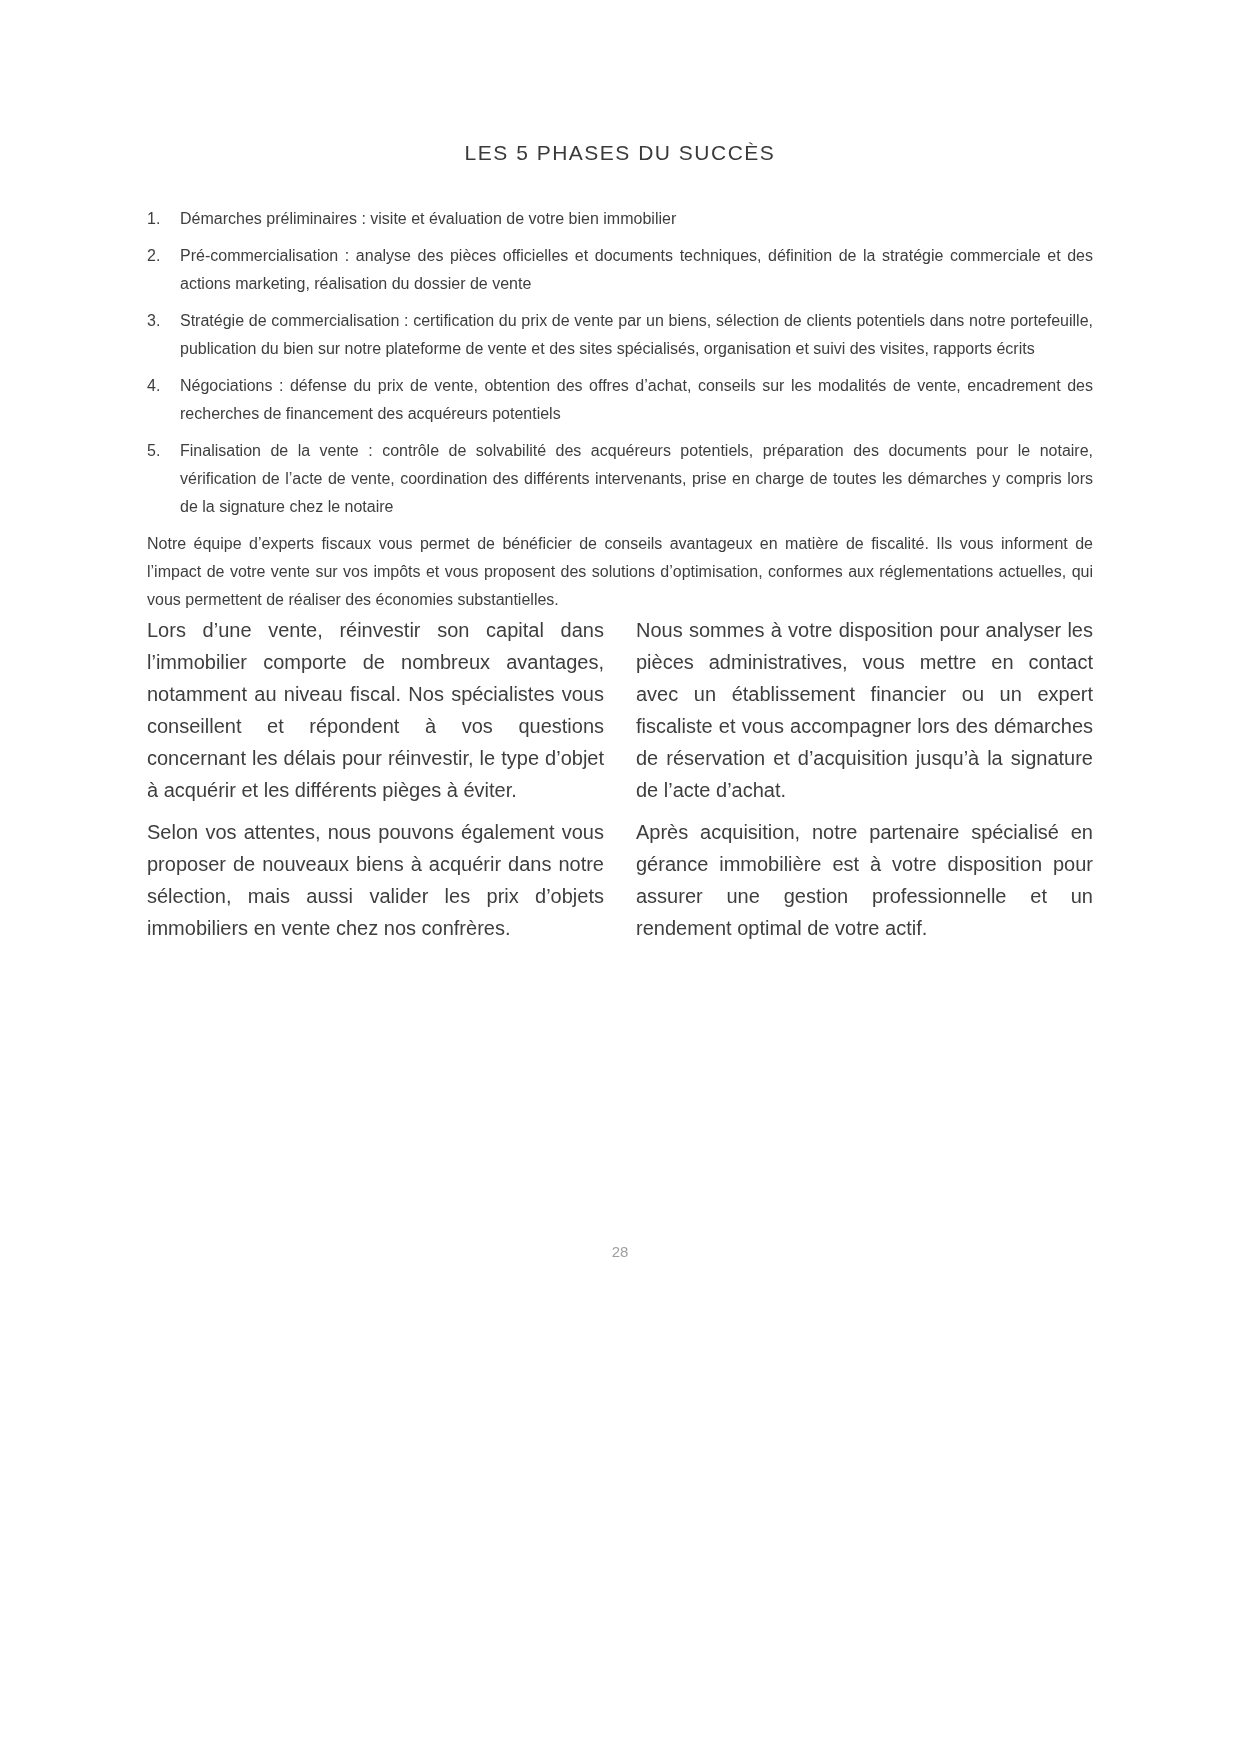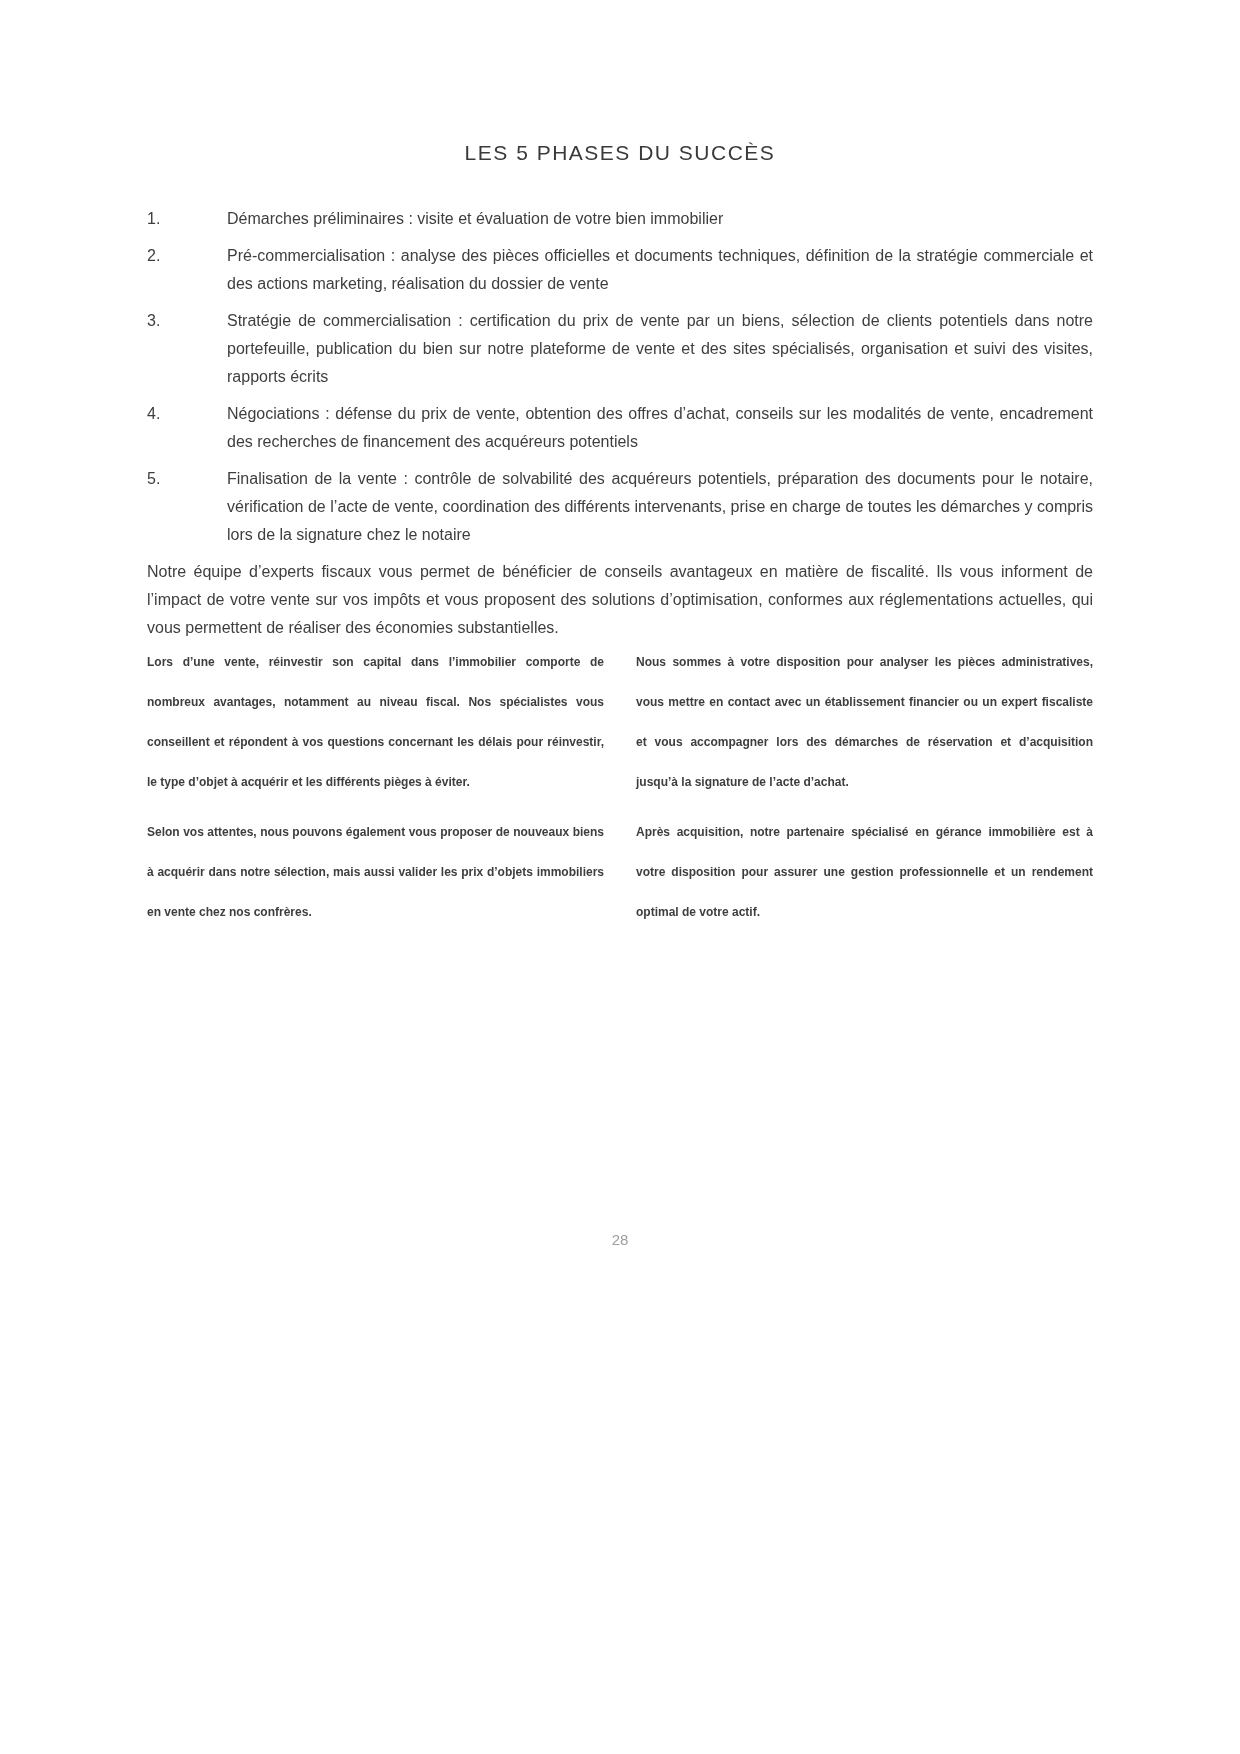--- a/index.html
+++ b/index.html
@@ -37,47 +37,45 @@
     line-height: 28px;
   }
   .phase-marker {
     flex: 0 0 33px;
     text-align: left;
   }
   .phase-text {
     flex: 1;
     text-align: justify;
     text-justify: inter-word;
-    margin-left: 47px;
   }
 
   .full-paragraph {
     font-size: 16px;
     line-height: 28px;
     text-align: justify;
     text-justify: inter-word;
   }
 
   .columns {
     display: flex;
     gap: 32px;
   }
   .column {
     flex: 1;
-    font-size: 12px;
-    line-height: 40px;
+    font-size: 20px;
+    line-height: 32px;
     text-align: justify;
     text-justify: inter-word;
-    font-weight: bold;
   }
   .column p { margin-bottom: 10px; }
 
   .page-number {
     position: absolute;
-    bottom: 52px;
+    bottom: 40px;
     left: 0;
     width: 100%;
     text-align: center;
     font-size: 15px;
     color: #9E9E9E;
   }
 </style>
 </head>
 <body>
 

